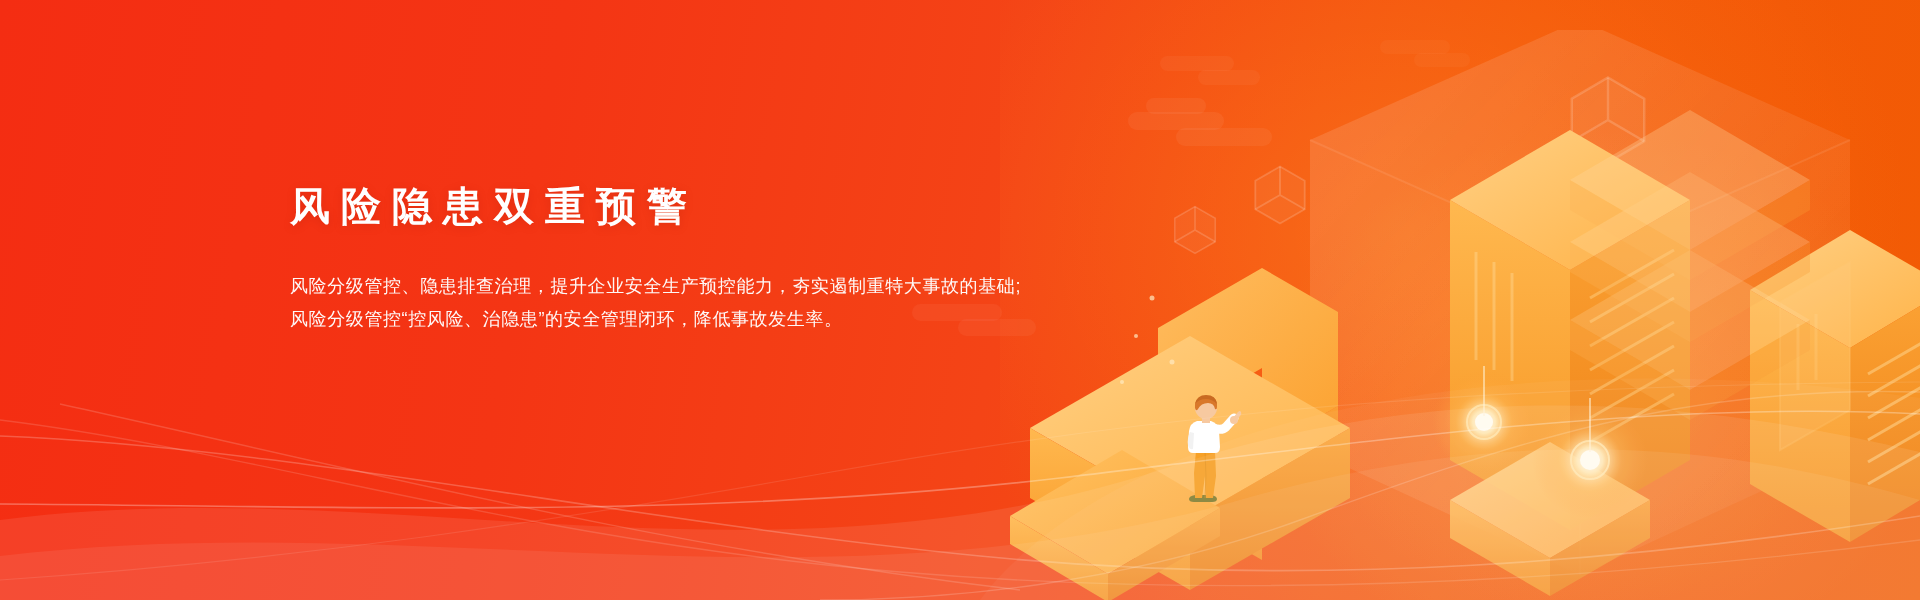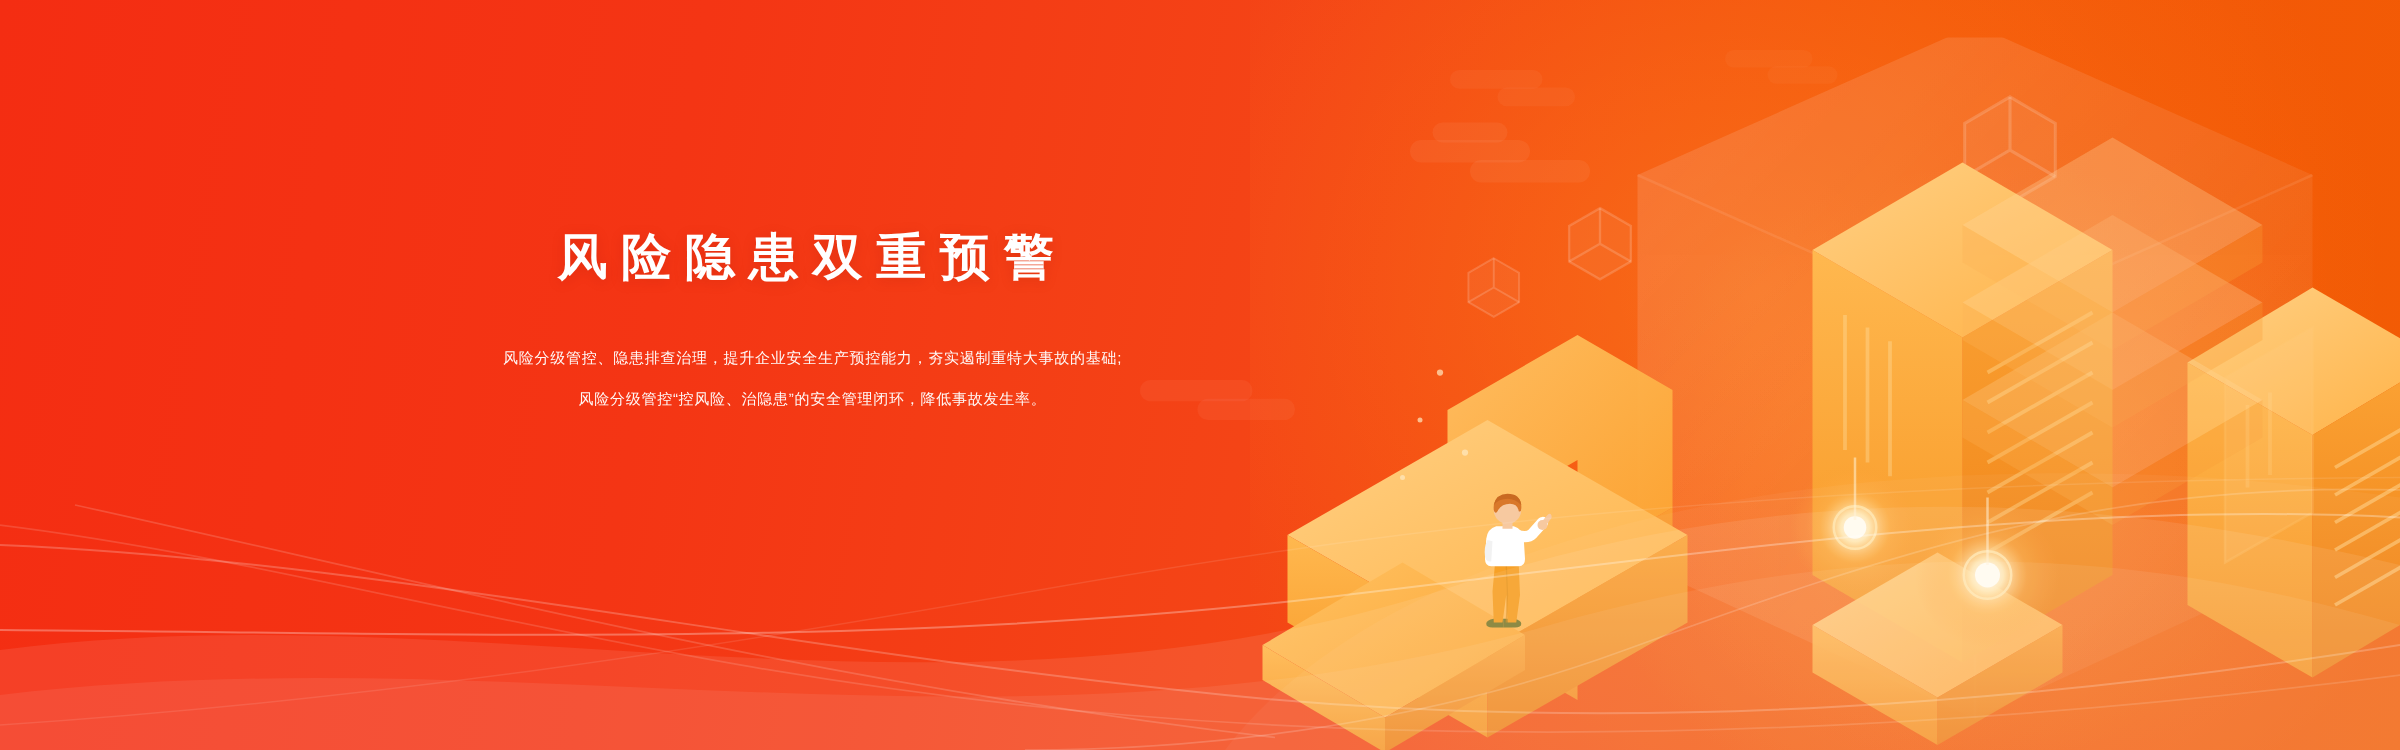--- a/index.html
+++ b/index.html
@@ -21,27 +21,27 @@
     pointer-events:none;}
 
   
   .waves{position:absolute;left:0;top:0;width:1920px;height:600px;pointer-events:none;}
 
   
   .cloud{position:absolute;background:rgba(255,255,255,.055);border-radius:40px;pointer-events:none;}
   .cloud i{position:absolute;background:rgba(255,255,255,.055);border-radius:40px;display:block;}
 
   
-  .copy{position:absolute;left:290px;top:178px;width:720px;text-align:center;}
+  .copy{position:absolute;left:290px;top:178px;width:720px;}
   .title{
     font-size:40px;font-weight:bold;color:#ffffff;letter-spacing:11px;
     line-height:56px;margin:0 0 36px 0;white-space:nowrap;
     text-shadow:0 2px 10px rgba(150,20,0,.18);
   }
-  .sub{font-size:12px;color:#ffffff;line-height:33px;margin:0;letter-spacing:.6px;opacity:.97;}
+  .sub{font-size:18px;color:#ffffff;line-height:33px;margin:0;letter-spacing:.6px;opacity:.97;}
   .sub .line{display:block;white-space:nowrap;}
 
   
   .illus{position:absolute;left:890px;top:30px;width:1030px;height:570px;pointer-events:none;}
 
   
   .person{position:absolute;left:1183px;top:394px;width:70px;height:110px;pointer-events:none;}
 </style>
 </head>
 <body>

